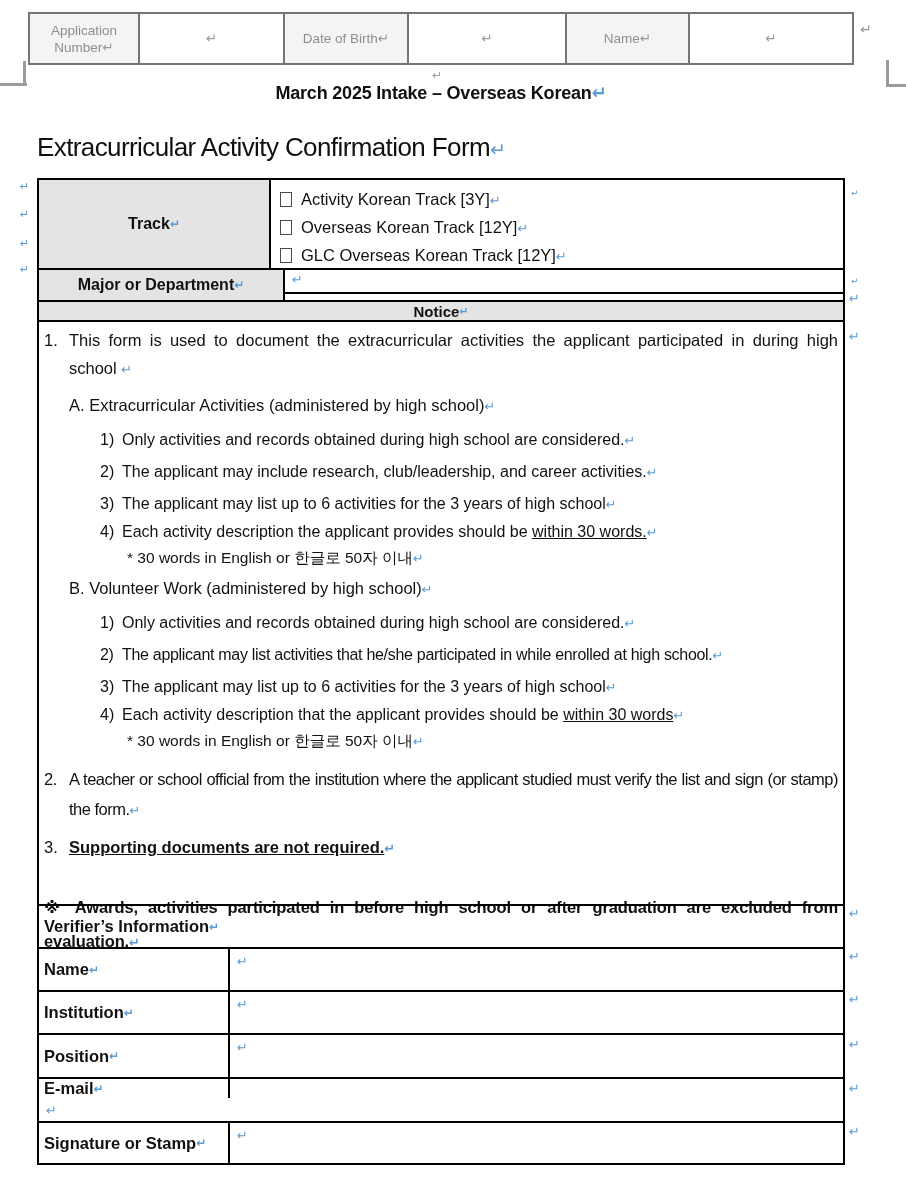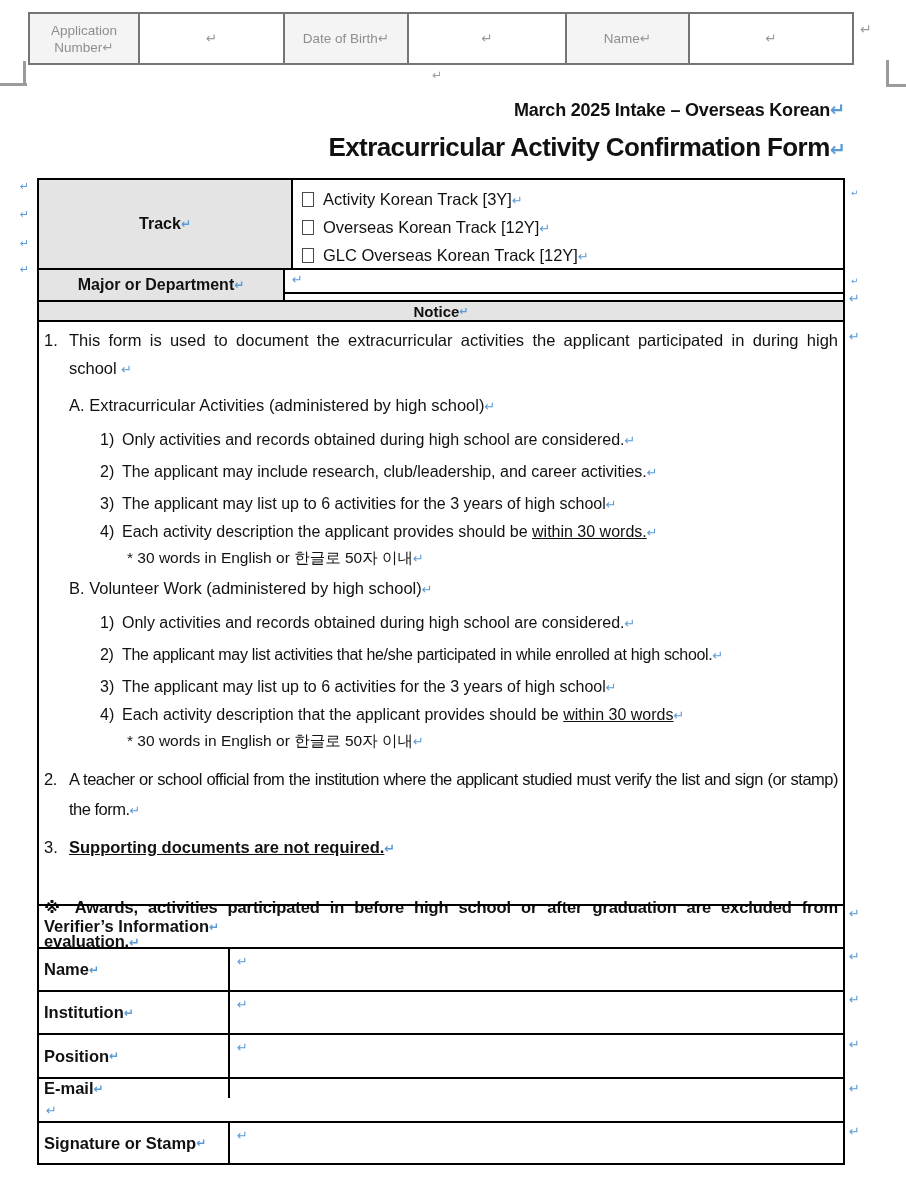--- a/index.html
+++ b/index.html
@@ -15,34 +15,34 @@
   .h-cell.shaded{background:#f4f4f4;}
   .hw1{width:110px;}.hw2{width:145px;}.hw3{width:124px;}.hw4{width:158px;}.hw5{width:123px;}.hw6{flex:1;}
 
   
   .mark{color:#5b9bd5;font-family:"DejaVu Sans",sans-serif;}
   .gmark{color:#9a9a9a;font-family:"DejaVu Sans",sans-serif;}
   .float{position:absolute;line-height:1;}
   .corner{position:absolute;background:#9b9b9b;}
 
   
-  .subtitle{position:absolute;left:37px;top:99px;width:808px;text-align:right;
+  .subtitle{position:absolute;left:37px;top:82px;width:808px;text-align:center;
             font-weight:bold;font-size:18px;letter-spacing:-0.2px;}
-  .doc-title{position:absolute;left:37px;top:132px;width:808px;text-align:right;
-             font-weight:bold;font-size:26px;letter-spacing:-0.6px;}
+  .doc-title{position:absolute;left:37px;top:132px;width:808px;text-align:left;
+             font-weight:normal;font-size:26px;letter-spacing:-0.6px;}
 
   
   .main-table{position:absolute;left:37px;top:178px;width:808px;border:2.5px solid #000;
               box-sizing:border-box;background:#fff;}
   .row{display:flex;border-top:2px solid #000;box-sizing:border-box;position:relative;}
   .row:first-child{border-top:none;}
   .lbl{background:#e4e4e4;border-right:2px solid #000;box-sizing:border-box;display:flex;
        align-items:center;justify-content:center;font-weight:bold;font-size:16px;}
   .track-row{height:88px;}
-  .track-row .lbl{width:254px;}
+  .track-row .lbl{width:232px;}
   .track-opts{flex:1;padding:6px 0 0 9px;font-size:16.5px;line-height:27px;}
   .checkbox{display:inline-block;width:12px;height:15px;border:1.6px solid #4a4a4a;
             margin-right:9px;vertical-align:-2px;box-sizing:border-box;background:#fff;}
   .major-row{height:32px;}
   .major-row .lbl{width:246px;}
   .major-val{flex:1;position:relative;font-size:13px;padding:2px 0 0 7px;}
   .major-divider{position:absolute;left:0;right:0;top:22px;height:2px;background:#000;}
   .notice-row{height:20px;background:#e4e4e4;justify-content:center;align-items:center;
               font-weight:bold;font-size:15px;}
   .content-row{height:584px;display:block;padding:2px 5px 0 5px;font-size:16.5px;}

